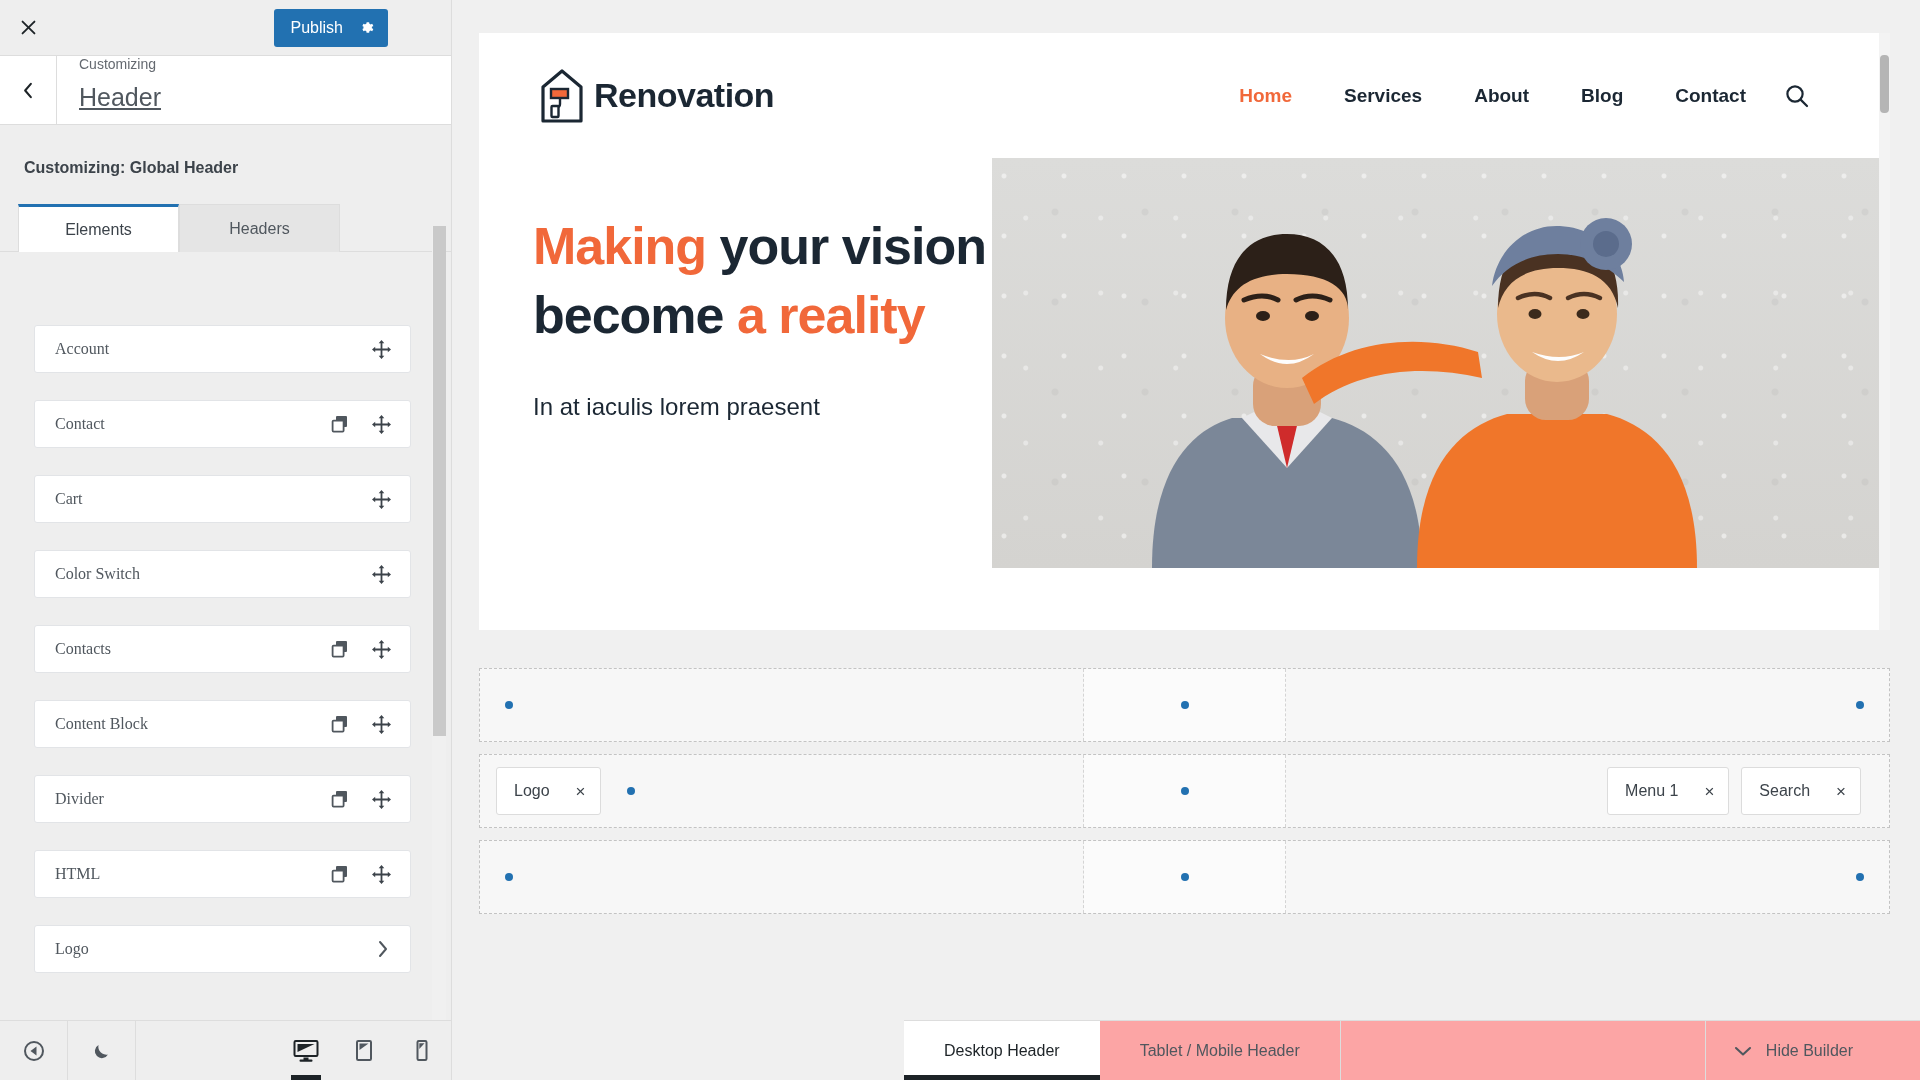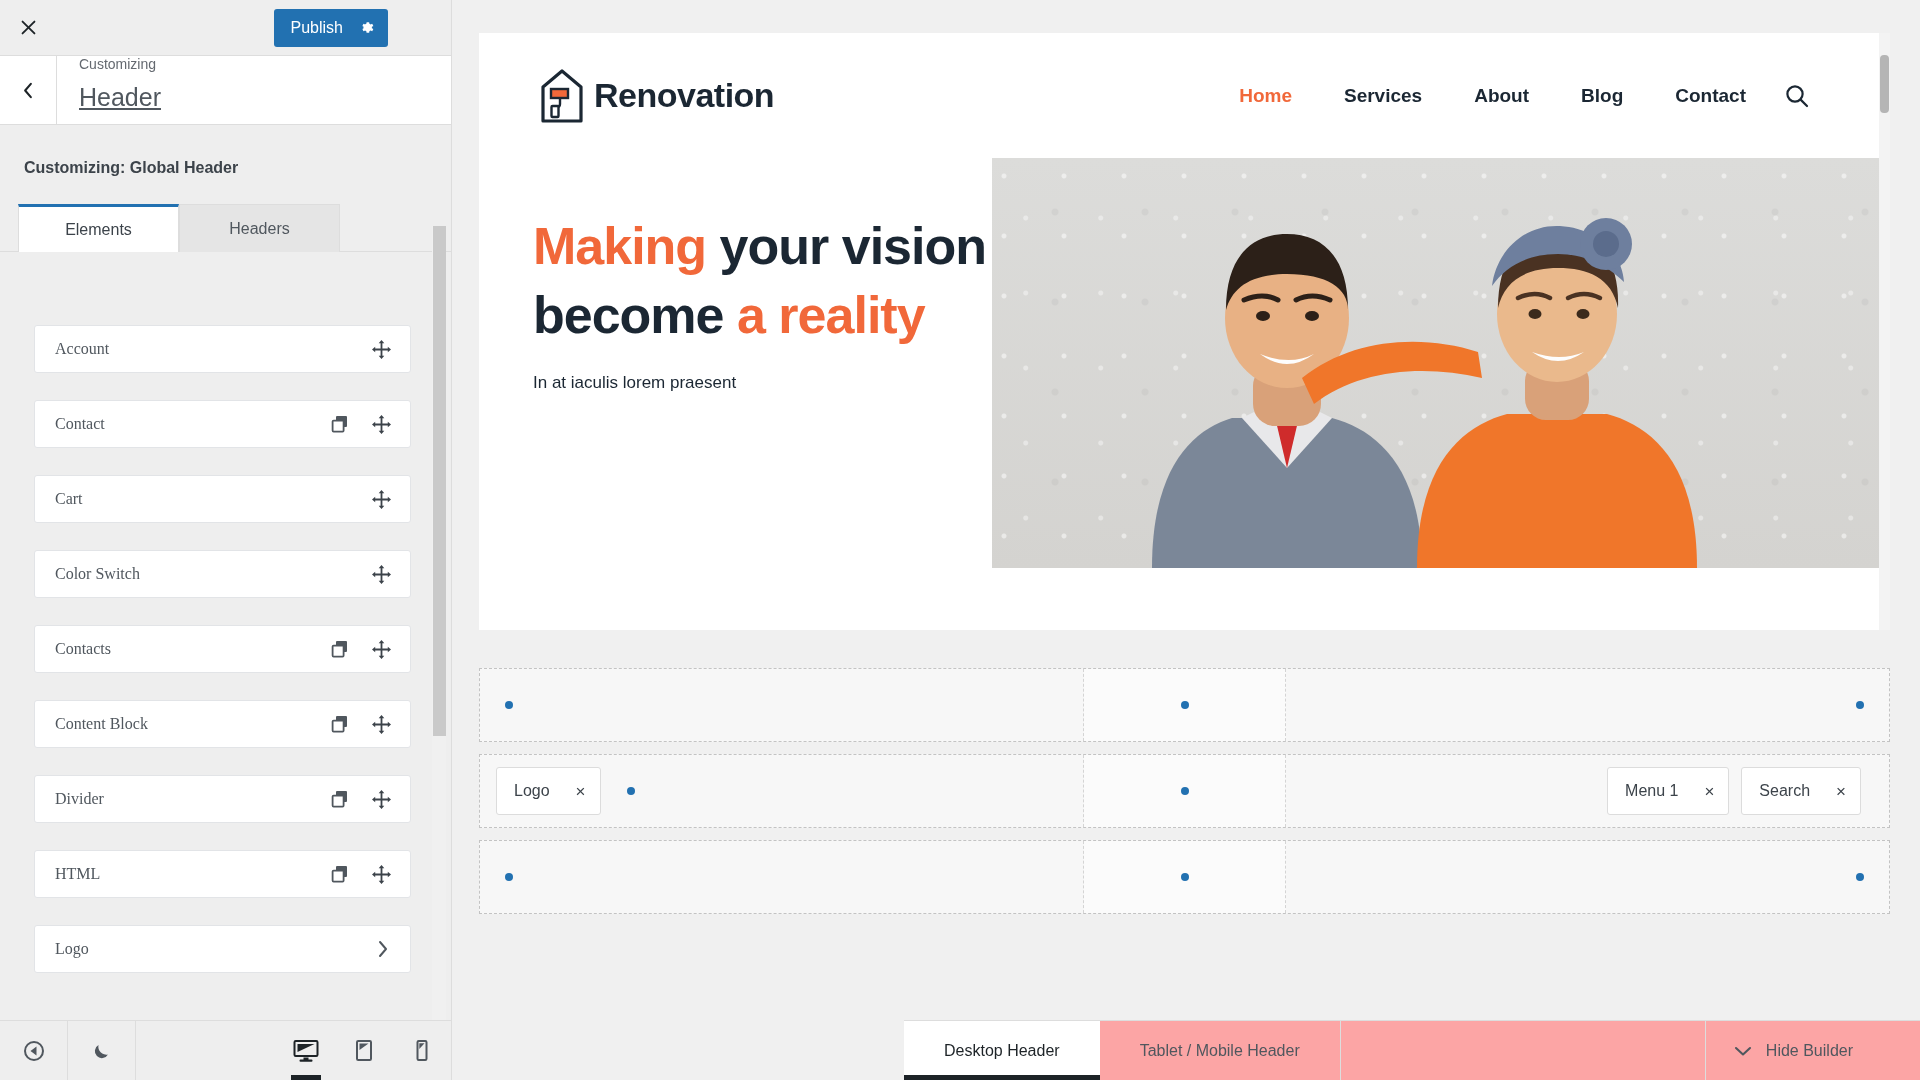--- a/index.html
+++ b/index.html
@@ -194,21 +194,21 @@
   .hero { display: flex; height: 410px; }
   .hero-left {
     width: 513px; padding: 54px 0 0 54px; background: #ffffff;
   }
   .hero-h1 {
     font-size: 52px; font-weight: 800; line-height: 1.32;
     color: #1b2733; letter-spacing: -1px;
   }
   .hero-h1 .accent { color: #f1683a; }
   .hero-sub {
-    margin-top: 24px; font-size: 17px; color: #1b2733;
+    margin-top: 44px; font-size: 24px; color: #1b2733;
   }
   .hero-right {
     flex: 1; position: relative; overflow: hidden;
     background: linear-gradient(180deg,#dcdcda 0%,#d4d3d0 100%);
   }
 
   
   .person { position: absolute; bottom: 0; }
   .p1 { left: 130px; width: 330px; height: 400px; }
   .p2 { left: 400px; width: 330px; height: 400px; }

